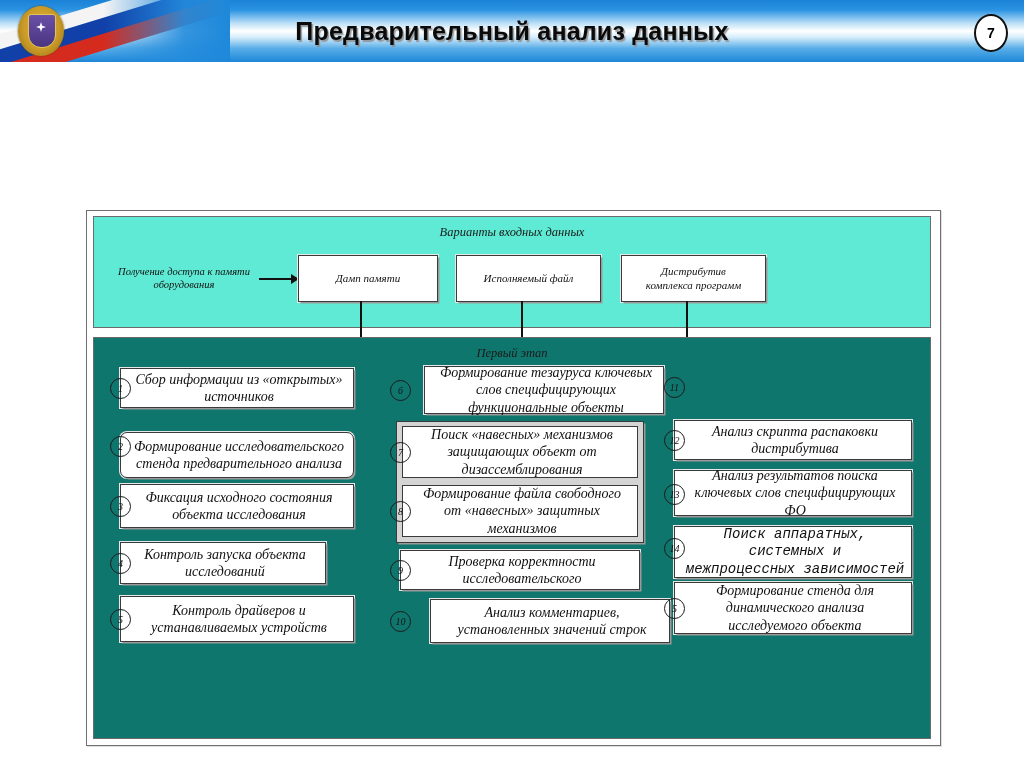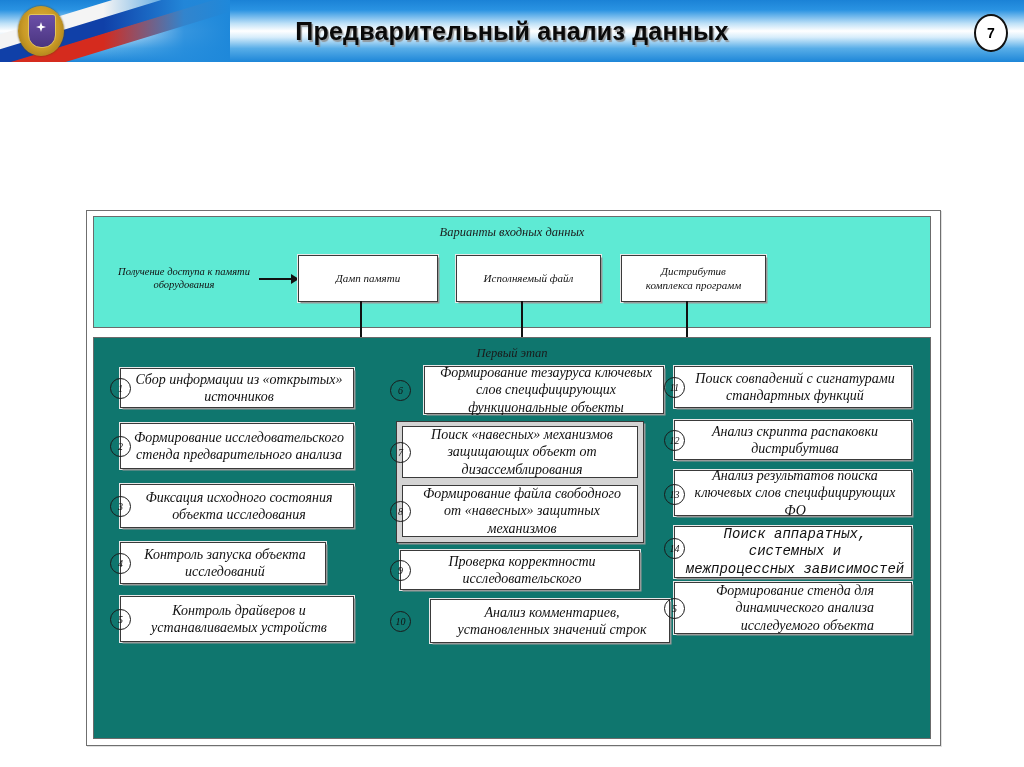--- a/index.html
+++ b/index.html
@@ -204,21 +204,21 @@
     <div class="arrow-v" style="left:434px;top:90px;height:42px;"></div>
     <div class="arrow-v" style="left:599px;top:90px;height:42px;"></div>
 
     <div class="region-stage">
       <div class="region-title">Первый этап</div>
 
       <div class="pbox" style="left:26px;top:30px;width:234px;height:40px; white-space:pre-line;">Сбор информации из «открытых»
 источников</div>
       <div class="num-circle" style="left:16px;top:40px;">1</div>
 
-      <div class="pbox" style="left:26px;top:85px;width:234px;height:46px; white-space:pre-line;">Формирование исследовательского
+      <div class="pbox" style="left:26px;top:94px;width:234px;height:46px; white-space:pre-line;border-radius:7px;">Формирование исследовательского
 стенда предварительного анализа</div>
       <div class="num-circle" style="left:16px;top:98px;">2</div>
 
       <div class="pbox" style="left:26px;top:146px;width:234px;height:44px; white-space:pre-line;">Фиксация исходного состояния
 объекта исследования</div>
       <div class="num-circle" style="left:16px;top:158px;">3</div>
 
       <div class="pbox" style="left:26px;top:204px;width:206px;height:42px; white-space:pre-line;">Контроль запуска объекта
 исследований</div>
       <div class="num-circle" style="left:16px;top:215px;">4</div>
@@ -245,37 +245,35 @@
       <div class="num-circle" style="left:296px;top:163px;">8</div>
 
       <div class="pbox" style="left:306px;top:212px;width:240px;height:40px; white-space:pre-line;">Проверка корректности
 исследовательского</div>
       <div class="num-circle" style="left:296px;top:222px;">9</div>
 
       <div class="pbox" style="left:306px;top:261px;width:240px;height:44px; white-space:pre-line;margin-left:30px;">Анализ комментариев,
 установленных значений строк</div>
       <div class="num-circle" style="left:296px;top:273px;">10</div>
 
-      <div class="pbox" style="left:580px;top:28px;width:238px;height:42px; white-space:pre-line;">Поиск совпадений с сигнатурами
-стандартных функций</div>
       <div class="num-circle" style="left:570px;top:39px;">11</div>
 
       <div class="pbox" style="left:580px;top:82px;width:238px;height:40px; white-space:pre-line;">Анализ скрипта распаковки
 дистрибутива</div>
       <div class="num-circle" style="left:570px;top:92px;">12</div>
 
       <div class="pbox" style="left:580px;top:132px;width:238px;height:46px; white-space:pre-line;">Анализ результатов поиска
 ключевых слов специфицирующих
 ФО</div>
       <div class="num-circle" style="left:570px;top:146px;">13</div>
 
       <div class="pbox" style="left:580px;top:188px;width:238px;height:52px; white-space:pre-line;font-family:Liberation Mono, monospace;">Поиск аппаратных, системных и
 межпроцессных зависимостей</div>
       <div class="num-circle" style="left:570px;top:200px;">14</div>
 
-      <div class="pbox" style="left:580px;top:244px;width:238px;height:52px; white-space:pre-line;text-align:right;">Формирование стенда для
+      <div class="pbox" style="left:580px;top:244px;width:238px;height:52px; white-space:pre-line;">Формирование стенда для
 динамического анализа
 исследуемого объекта</div>
       <div class="num-circle" style="left:570px;top:260px;">5</div>
 
     </div>
   </div>
 </div>
 
 </body></html>

